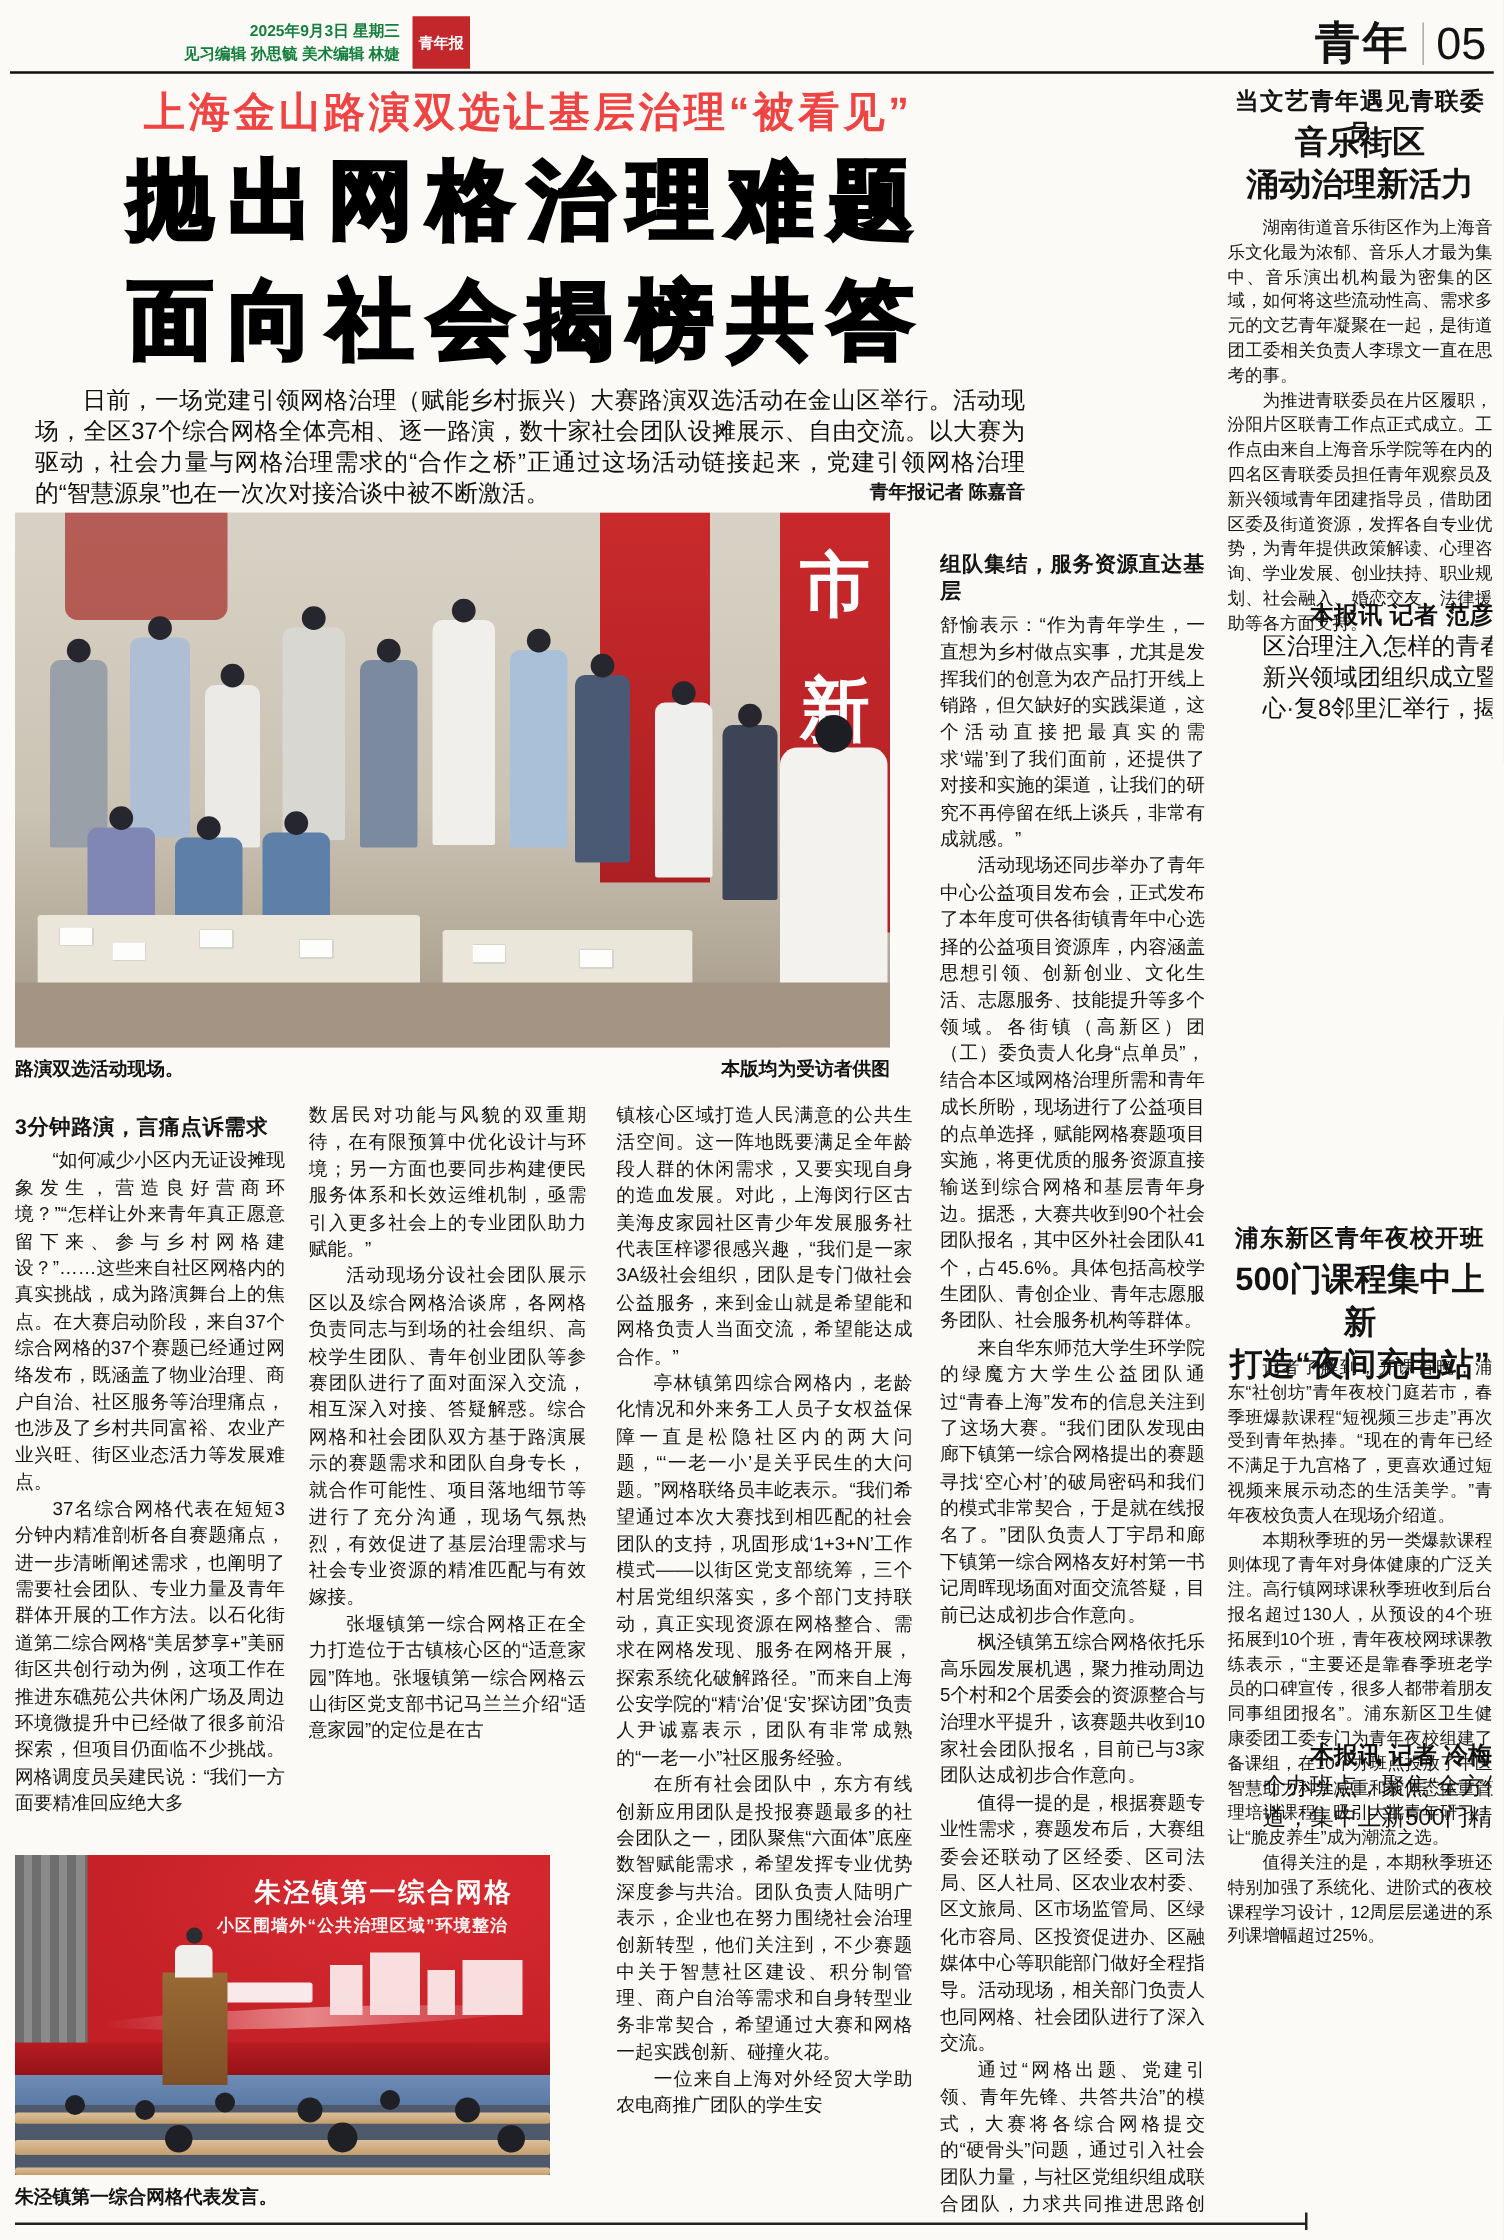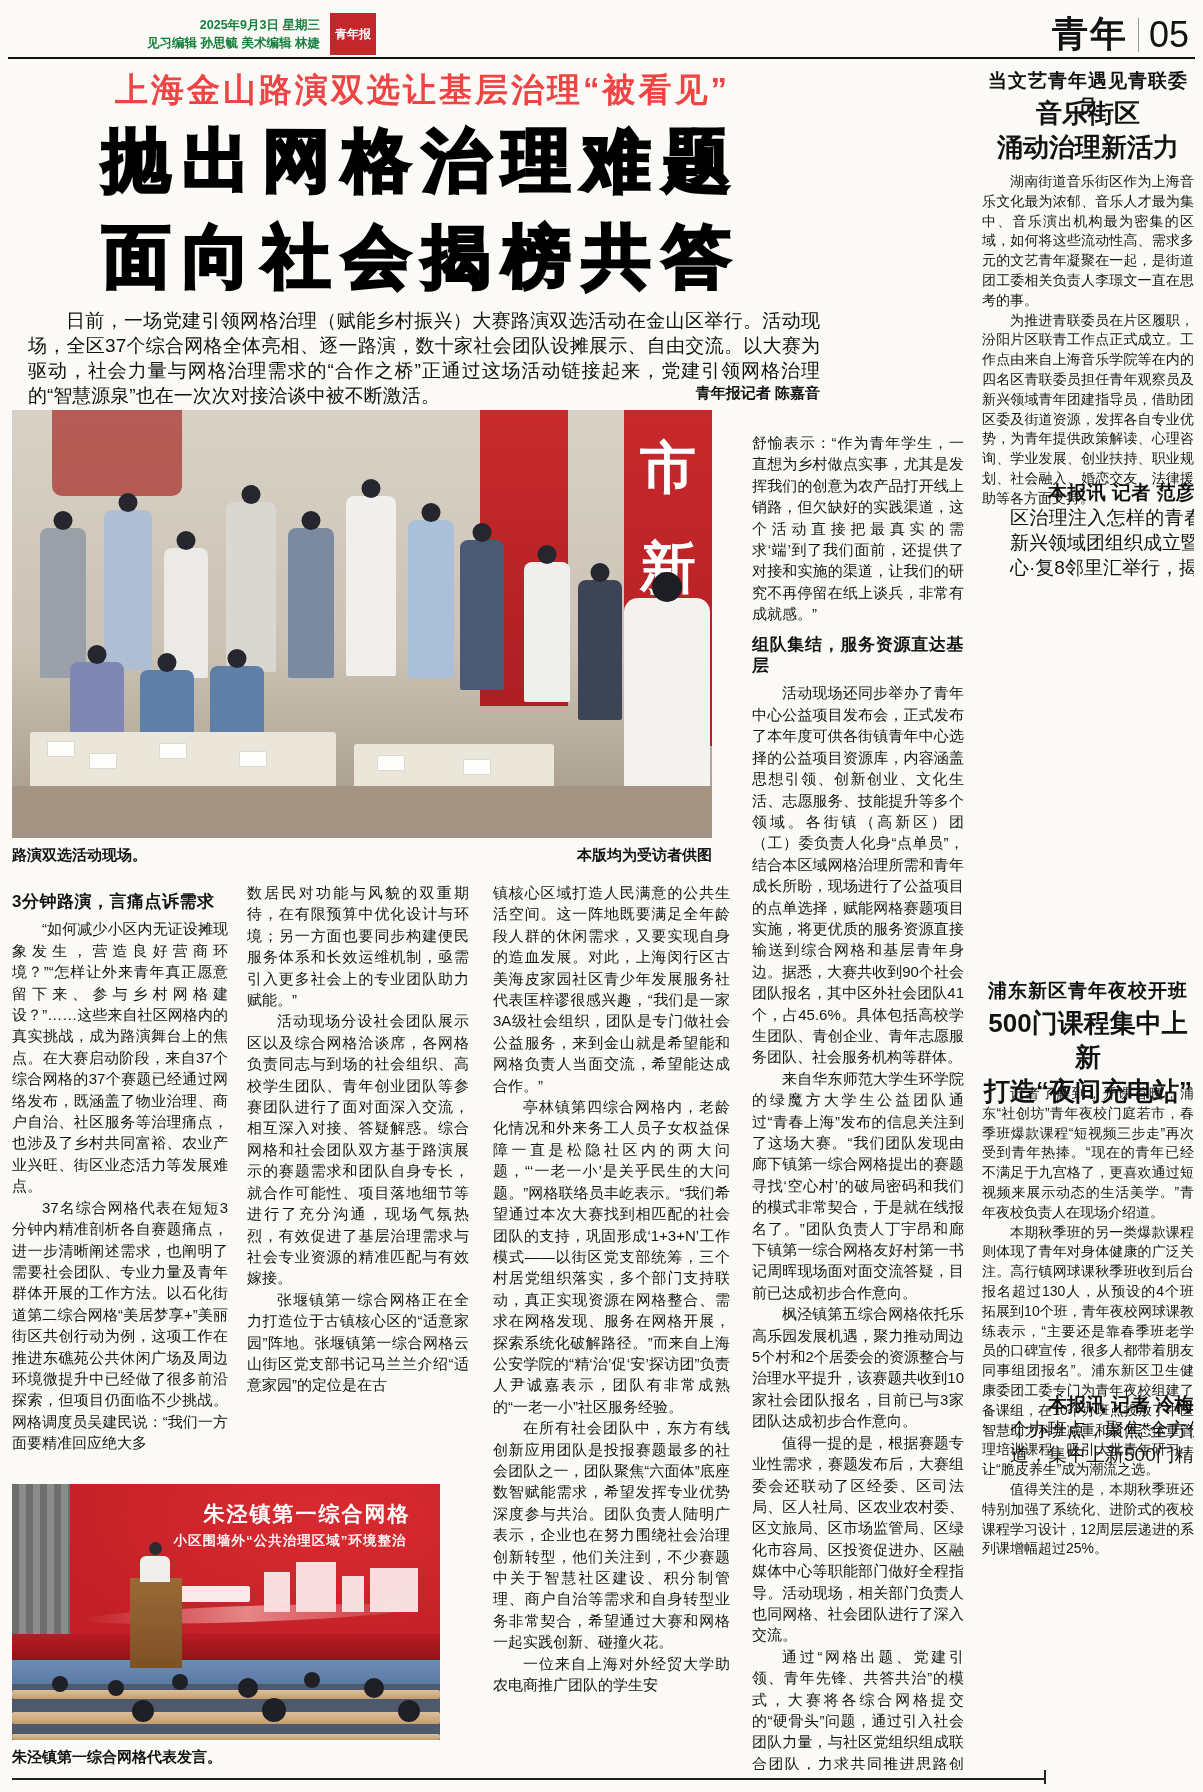--- a/index.html
+++ b/index.html
@@ -181,22 +181,22 @@
       <div class="blk p">活动现场分设社会团队展示区以及综合网格洽谈席，各网格负责同志与到场的社会组织、高校学生团队、青年创业团队等参赛团队进行了面对面深入交流，相互深入对接、答疑解惑。综合网格和社会团队双方基于路演展示的赛题需求和团队自身专长，就合作可能性、项目落地细节等进行了充分沟通，现场气氛热烈，有效促进了基层治理需求与社会专业资源的精准匹配与有效嫁接。</div>
       <div class="blk p">张堰镇第一综合网格正在全力打造位于古镇核心区的“适意家园”阵地。张堰镇第一综合网格云山街区党支部书记马兰兰介绍“适意家园”的定位是在古</div>
     </div>
   <div class="col" id="col3">
       <div class="blk cont">镇核心区域打造人民满意的公共生活空间。这一阵地既要满足全年龄段人群的休闲需求，又要实现自身的造血发展。对此，上海闵行区古美海皮家园社区青少年发展服务社代表匡梓谬很感兴趣，“我们是一家3A级社会组织，团队是专门做社会公益服务，来到金山就是希望能和网格负责人当面交流，希望能达成合作。”</div>
       <div class="blk p">亭林镇第四综合网格内，老龄化情况和外来务工人员子女权益保障一直是松隐社区内的两大问题，“‘一老一小’是关乎民生的大问题。”网格联络员丰屹表示。“我们希望通过本次大赛找到相匹配的社会团队的支持，巩固形成‘1+3+N’工作模式——以街区党支部统筹，三个村居党组织落实，多个部门支持联动，真正实现资源在网格整合、需求在网格发现、服务在网格开展，探索系统化破解路径。”而来自上海公安学院的“精‘治’促‘安’探访团”负责人尹诚嘉表示，团队有非常成熟的“一老一小”社区服务经验。</div>
       <div class="blk p">在所有社会团队中，东方有线创新应用团队是投报赛题最多的社会团队之一，团队聚焦“六面体”底座数智赋能需求，希望发挥专业优势深度参与共治。团队负责人陆明广表示，企业也在努力围绕社会治理创新转型，他们关注到，不少赛题中关于智慧社区建设、积分制管理、商户自治等需求和自身转型业务非常契合，希望通过大赛和网格一起实践创新、碰撞火花。</div>
       <div class="blk p">一位来自上海对外经贸大学助农电商推广团队的学生安</div>
     </div>
   <div class="col" id="col4">
+      <div class="blk sub">组队集结，服务资源直达基层</div>
       <div class="blk cont">舒愉表示：“作为青年学生，一直想为乡村做点实事，尤其是发挥我们的创意为农产品打开线上销路，但欠缺好的实践渠道，这个活动直接把最真实的需求‘端’到了我们面前，还提供了对接和实施的渠道，让我们的研究不再停留在纸上谈兵，非常有成就感。”</div>
-      <div class="blk sub">组队集结，服务资源直达基层</div>
       <div class="blk p">活动现场还同步举办了青年中心公益项目发布会，正式发布了本年度可供各街镇青年中心选择的公益项目资源库，内容涵盖思想引领、创新创业、文化生活、志愿服务、技能提升等多个领域。各街镇（高新区）团（工）委负责人化身“点单员”，结合本区域网格治理所需和青年成长所盼，现场进行了公益项目的点单选择，赋能网格赛题项目实施，将更优质的服务资源直接输送到综合网格和基层青年身边。据悉，大赛共收到90个社会团队报名，其中区外社会团队41个，占45.6%。具体包括高校学生团队、青创企业、青年志愿服务团队、社会服务机构等群体。</div>
       <div class="blk p">来自华东师范大学生环学院的绿魔方大学生公益团队通过“青春上海”发布的信息关注到了这场大赛。“我们团队发现由廊下镇第一综合网格提出的赛题寻找‘空心村’的破局密码和我们的模式非常契合，于是就在线报名了。”团队负责人丁宇昂和廊下镇第一综合网格友好村第一书记周晖现场面对面交流答疑，目前已达成初步合作意向。</div>
       <div class="blk p">枫泾镇第五综合网格依托乐高乐园发展机遇，聚力推动周边5个村和2个居委会的资源整合与治理水平提升，该赛题共收到10家社会团队报名，目前已与3家团队达成初步合作意向。</div>
       <div class="blk p">值得一提的是，根据赛题专业性需求，赛题发布后，大赛组委会还联动了区经委、区司法局、区人社局、区农业农村委、区文旅局、区市场监管局、区绿化市容局、区投资促进办、区融媒体中心等职能部门做好全程指导。活动现场，相关部门负责人也同网格、社会团队进行了深入交流。</div>
       <div class="blk p">通过“网格出题、党建引领、青年先锋、共答共治”的模式，大赛将各综合网格提交的“硬骨头”问题，通过引入社会团队力量，与社区党组织组成联合团队，力求共同推进思路创新、方案设计与落地实施，切实激活社会多元参与的治理活力，共筑立体式、系统性、多层次的“四梁八柱”，用“六面体”打造“人人参与、人人负责、人人奉献、人人共享”的城市治理“共同体”。</div>
     </div>
 
   <div class="photo2">
     <div class="p2-back"></div>
     <div class="p2-curtain"></div>

